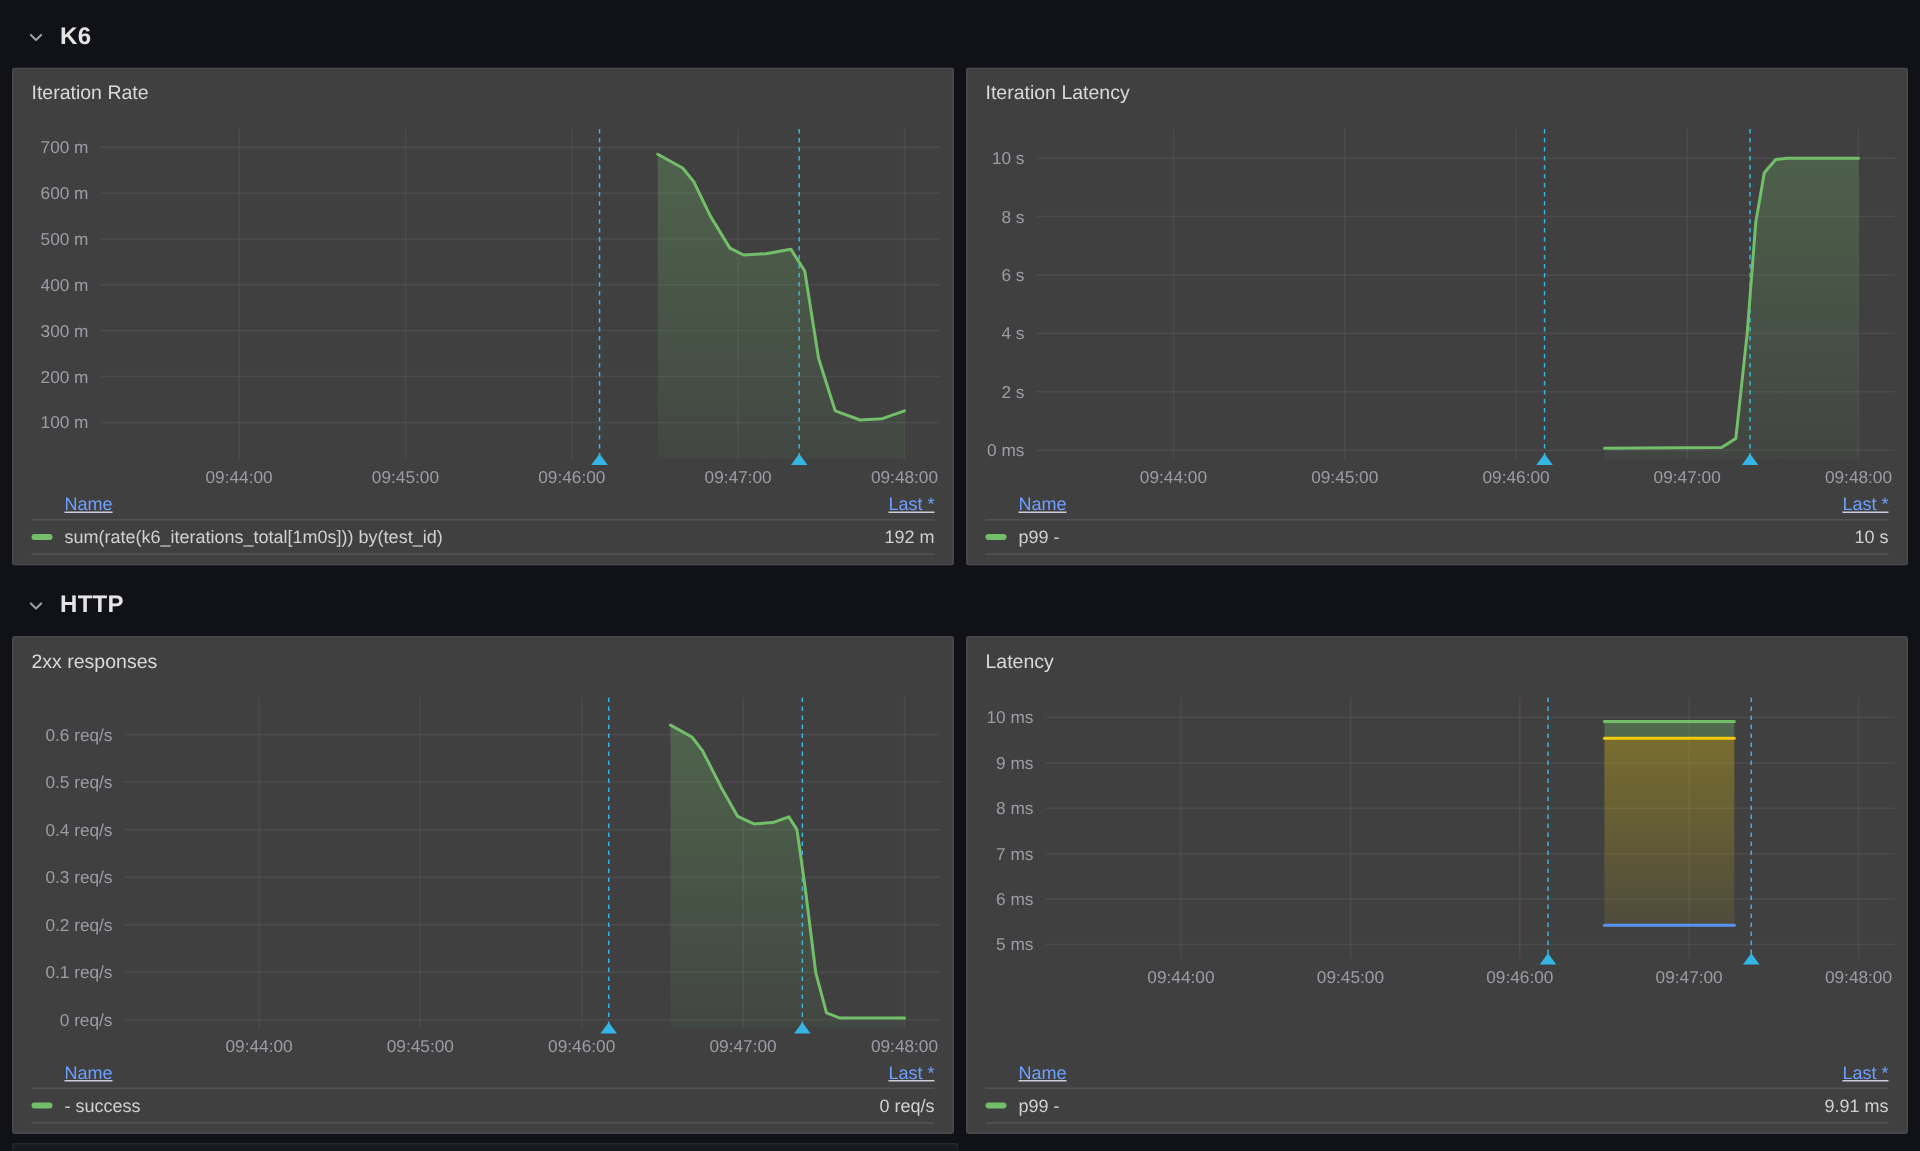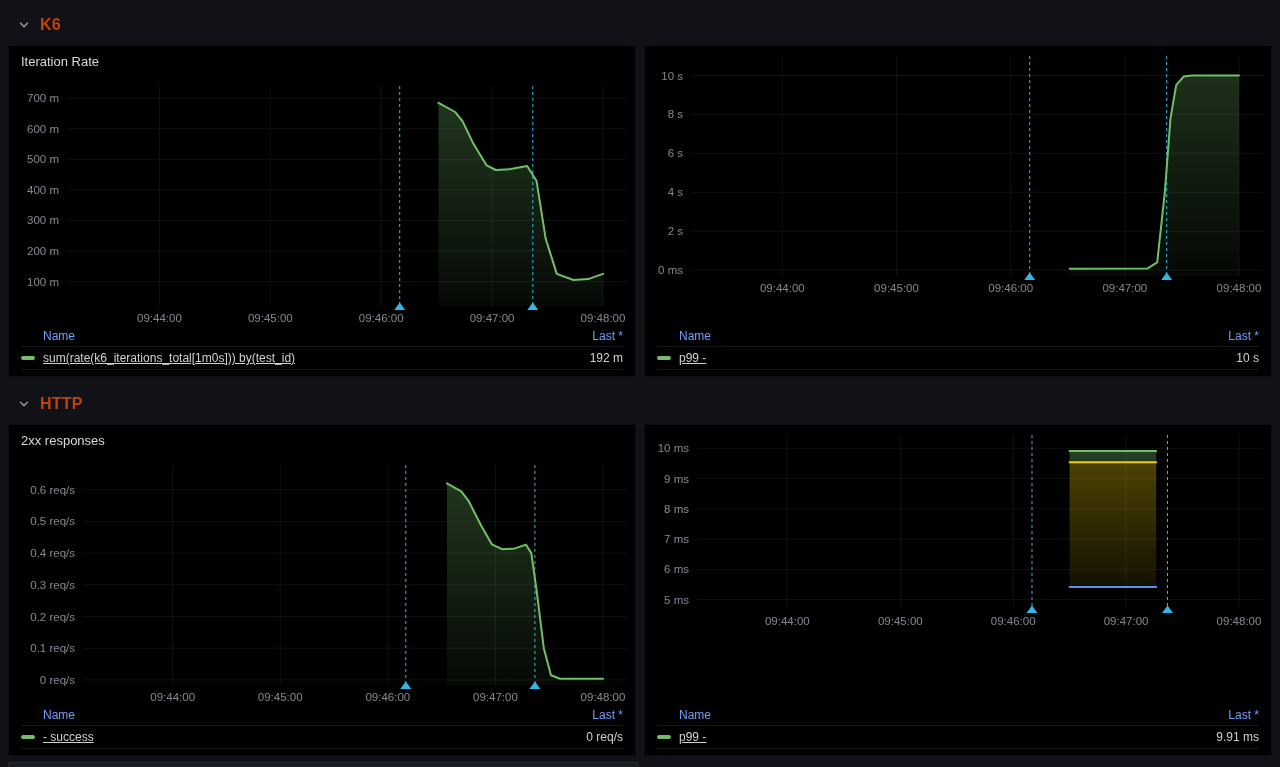--- a/index.html
+++ b/index.html
@@ -1,33 +1,33 @@
 <!DOCTYPE html>
 <html><head>
 <meta charset="utf-8">
 <style>
   html,body{margin:0;padding:0;background:#111217;}
   body{width:1280px;height:767px;overflow:hidden;font-family:"Liberation Sans",sans-serif;color:#ccccdc;position:relative;}
   .dash{padding:10px 8px 0 8px;}
   .row-header{display:flex;align-items:center;gap:10px;height:30px;padding:0 10px;cursor:pointer;margin-bottom:5px;}
   .row-header.second{margin-top:12px;}
-  .row-title{font-size:16px;font-weight:700;color:#c2410c;letter-spacing:.2px;}
+  .row-title{font-size:16px;font-weight:700;color:#e5e5e5;letter-spacing:.2px;}
   .chev{width:12px;height:12px;opacity:.75;}
   .grid2{display:grid;grid-template-columns:1fr 1fr;gap:8px;}
-  .panel{background:#000000;border:1px solid rgba(204,204,220,.07);border-radius:2px;display:flex;flex-direction:column;height:330px;overflow:hidden;}
+  .panel{background:#404040;border:1px solid rgba(204,204,220,.07);border-radius:2px;display:flex;flex-direction:column;height:330px;overflow:hidden;}
   .panel-header{height:30px;flex:0 0 30px;display:flex;align-items:center;padding:0 12px;font-size:13px;font-weight:500;color:#d8d9da;cursor:pointer;}
   .chart{flex:1;position:relative;min-height:0;}
   .chart svg{position:absolute;left:0;top:0;}
   .legend{flex:0 0 auto;padding:0 12px 6px 12px;font-size:12px;}
-  .legend-head{display:flex;justify-content:space-between;align-items:center;padding:1px 0 3px 22px;}
+  .legend-head{display:flex;justify-content:space-between;align-items:center;padding:1px 0 3px 22px;text-decoration:underline;}
   .legend-head span{color:#6e9fff;font-weight:500;cursor:pointer;}
   .legend-rows{border-bottom:1px solid rgba(204,204,220,.13);}
   .legend-row{display:flex;align-items:center;gap:8px;border-top:1px solid rgba(204,204,220,.13);padding:4px 0;cursor:pointer;}
   .swatch{width:14px;height:4px;border-radius:2px;display:inline-block;flex:0 0 14px;}
-  .lr-name{color:#d0d1d3;text-decoration:underline;}
+  .lr-name{color:#d0d1d3;}
   .lr-val{margin-left:auto;color:#d0d1d3;}
   .tick{fill:rgba(204,204,220,.65);font-family:"Liberation Sans",sans-serif;font-size:11.5px;}
   .grid-line{stroke:rgba(204,204,220,.08);stroke-width:1;}
   .partial-panel{position:absolute;left:8px;top:762px;width:629px;height:6px;background:#181b1f;border:1px solid rgba(204,204,220,.07);border-bottom:none;border-radius:2px 2px 0 0;}
 </style>
 </head>
 <body>
 
 <div class="dash">
 
@@ -93,20 +93,23 @@
           <div class="legend-row">
             <span class="swatch" style="background: rgb(115, 191, 105);"></span>
             <span class="lr-name">sum(rate(k6_iterations_total[1m0s])) by(test_id)</span>
             <span class="lr-val">192 m</span>
           </div>
         </div>
       </div>
     </div>
 
     <div class="panel">
+      <div class="panel-header">
+        <span>Iteration Latency</span>
+      </div>
       <div class="chart">
           <svg width="626" height="252" viewBox="0 0 626 252">
             <defs>
               <linearGradient id="gr1_0" x1="0" y1="0" x2="0" y2="1">
                 <stop offset="0" stop-color="#73bf69" stop-opacity="0.25"></stop>
                 <stop offset="1" stop-color="#73bf69" stop-opacity="0.04"></stop>
               </linearGradient>
             </defs>
             <line class="grid-line" x1="46" x2="618" y1="29.5" y2="29.5"></line>
             <text class="tick" x="38" y="33.5" text-anchor="end">10 s</text>
@@ -216,20 +219,23 @@
           <div class="legend-row">
             <span class="swatch" style="background: rgb(115, 191, 105);"></span>
             <span class="lr-name">- success</span>
             <span class="lr-val">0 req/s</span>
           </div>
         </div>
       </div>
     </div>
 
     <div class="panel">
+      <div class="panel-header">
+        <span>Latency</span>
+      </div>
       <div class="chart">
           <svg width="626" height="206" viewBox="0 0 626 206">
             <defs>
               <linearGradient id="gr3_0" x1="0" y1="0" x2="0" y2="1">
                 <stop offset="0" stop-color="#73bf69" stop-opacity="0.35"></stop>
                 <stop offset="1" stop-color="#73bf69" stop-opacity="0.3"></stop>
               </linearGradient>
               <linearGradient id="gr3_1" x1="0" y1="0" x2="0" y2="1">
                 <stop offset="0" stop-color="#f2cc0c" stop-opacity="0.32"></stop>
                 <stop offset="1" stop-color="#f2cc0c" stop-opacity="0.08"></stop>

